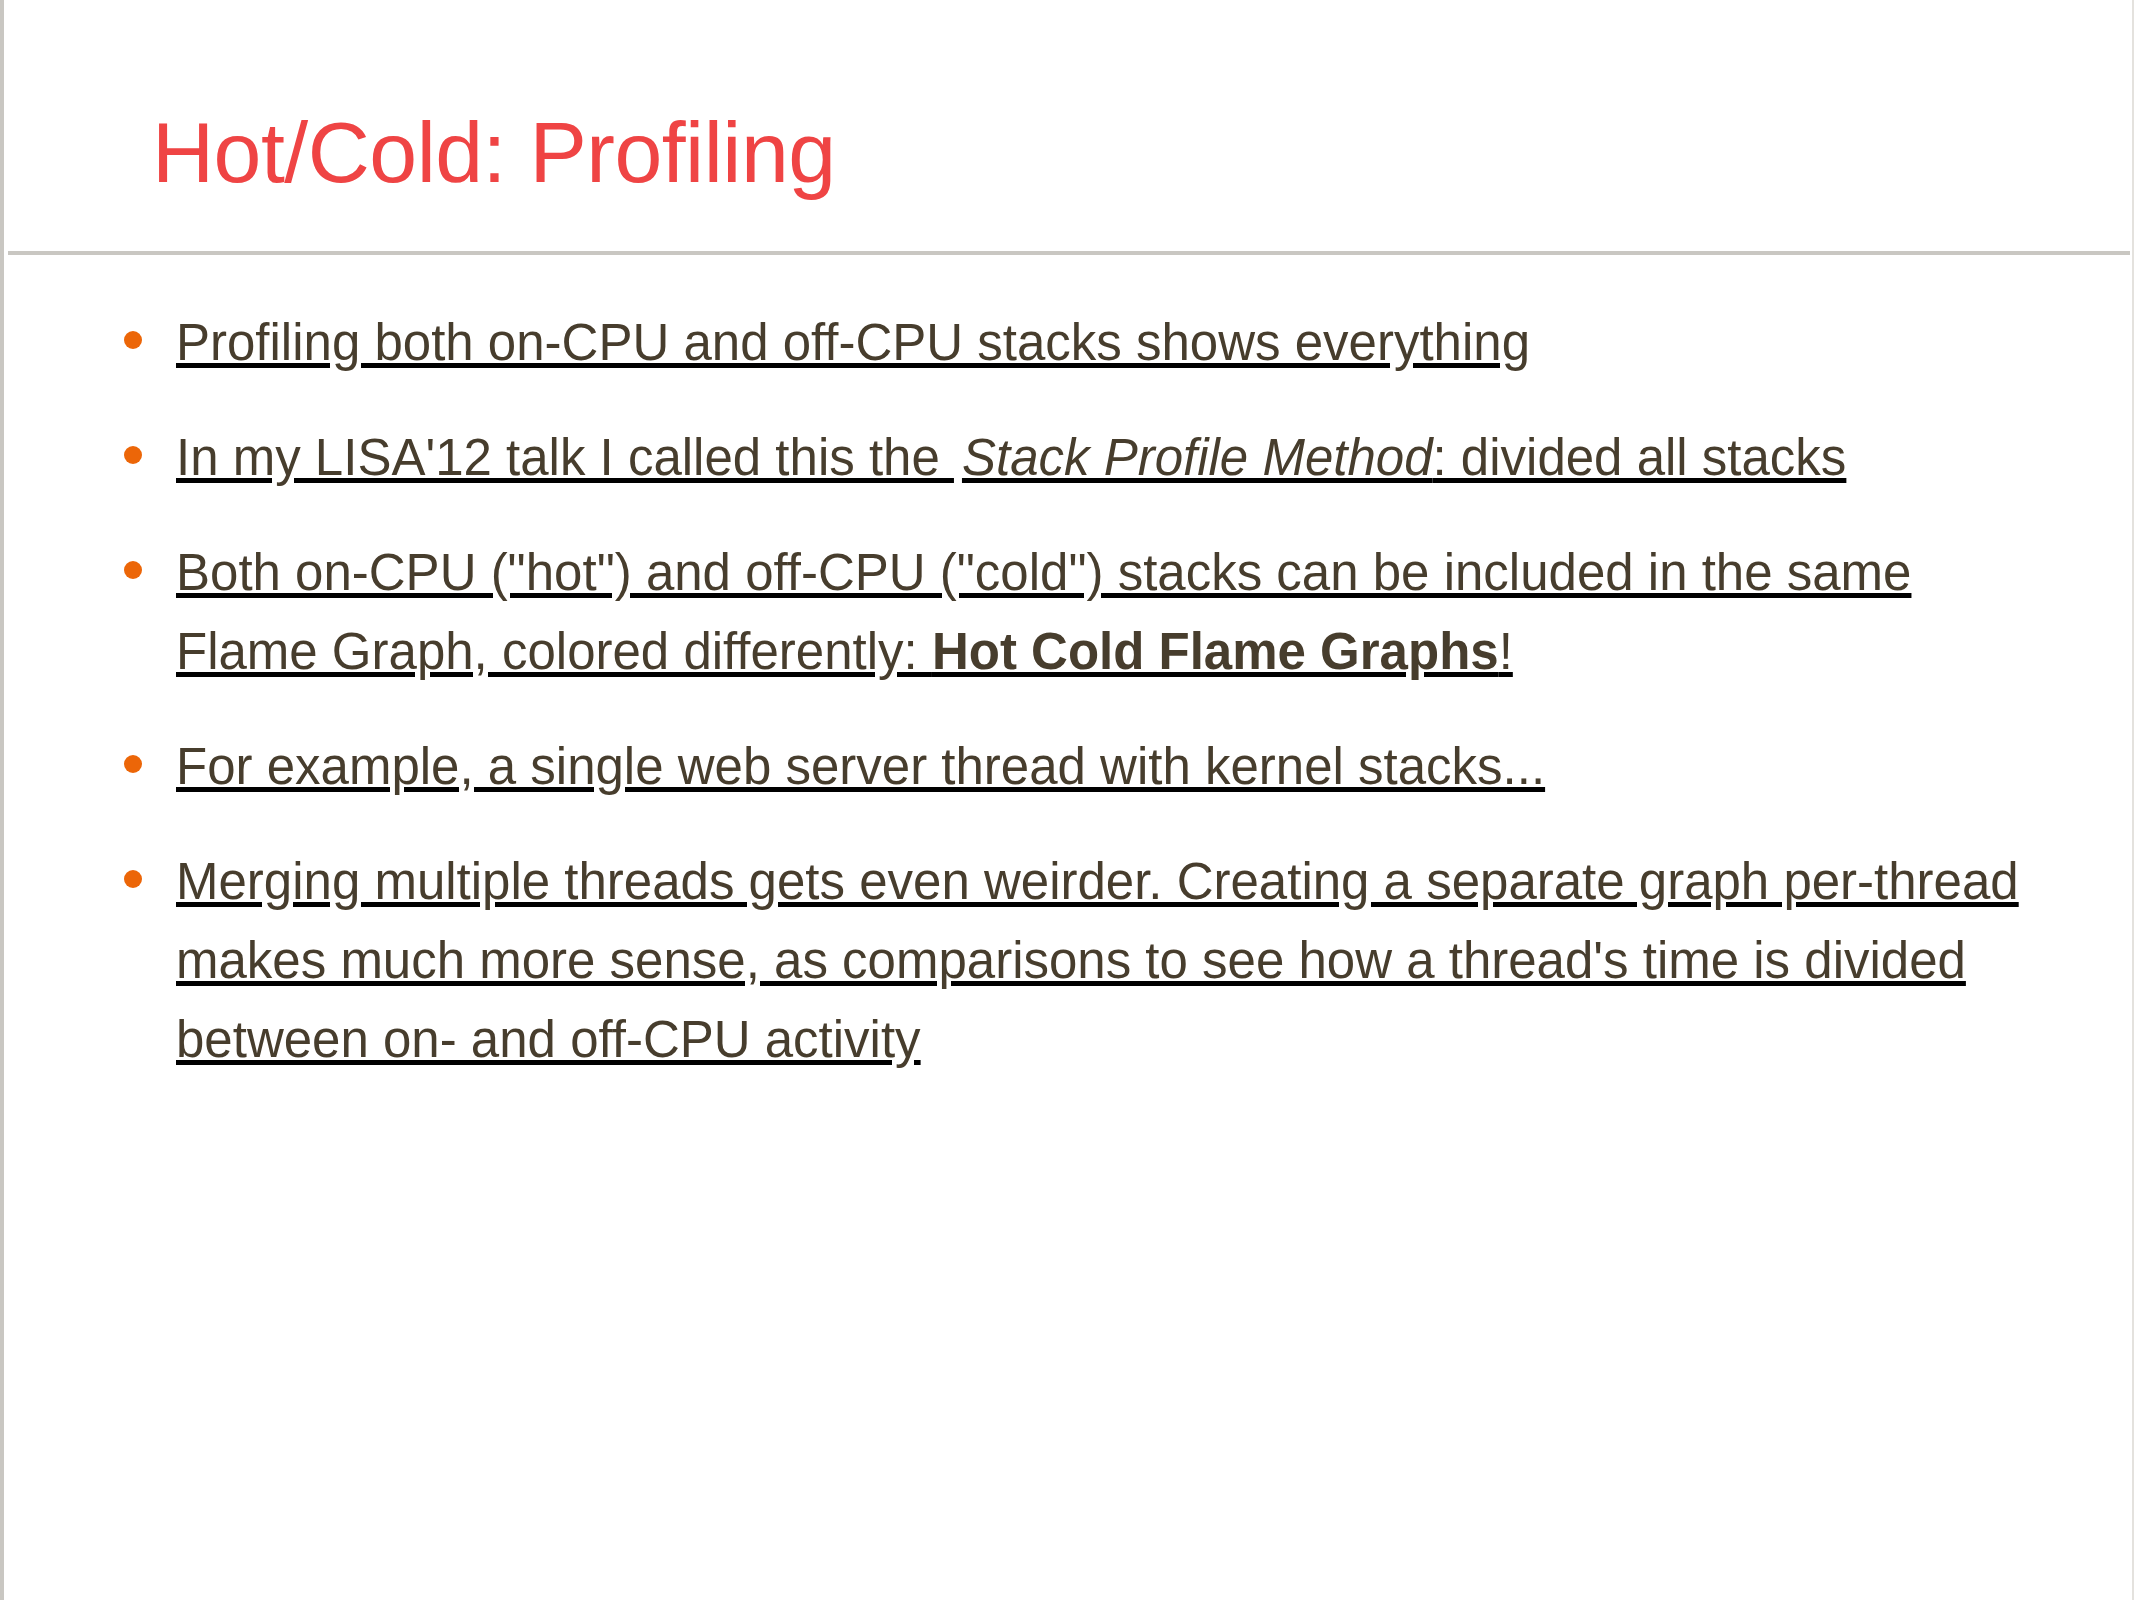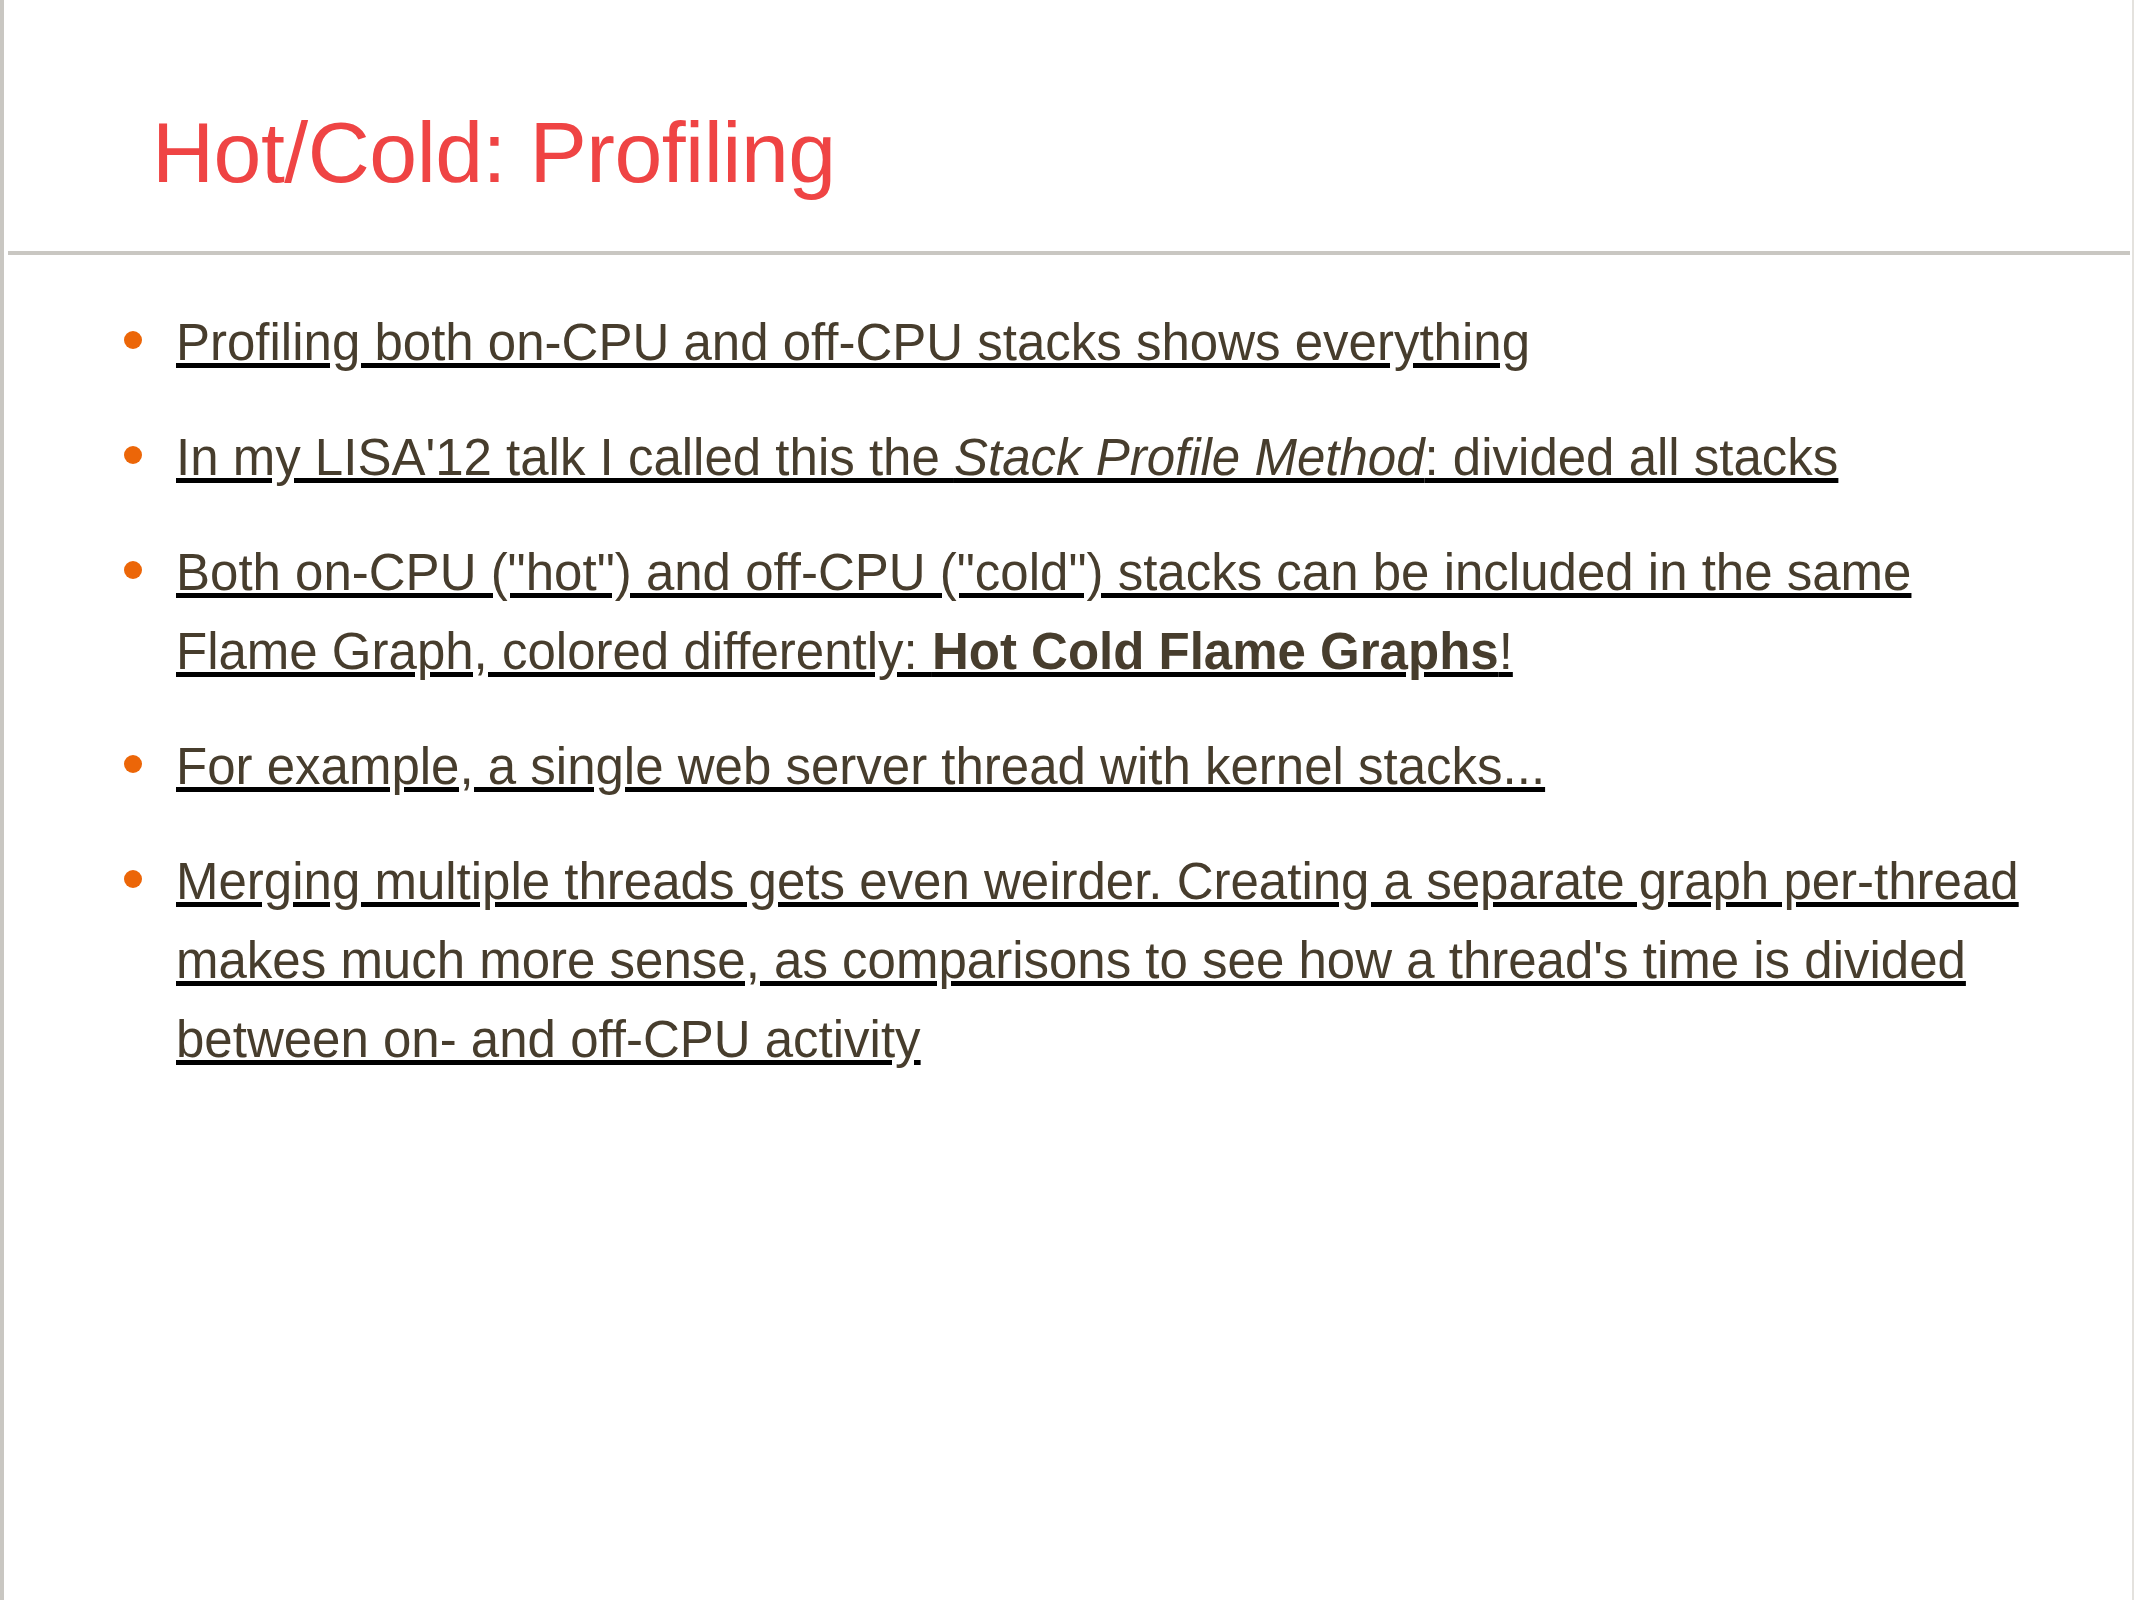--- a/index.html
+++ b/index.html
@@ -90,20 +90,21 @@
     border-radius: 50%;
     background: #ec6608;
   }
 
   .bullet-text {
     display: block;
   }
 
   .bullet-text i {
     font-style: italic;
+    margin-left: 8px;
   }
   .bullet-text b {
     font-weight: bold;
   }
 </style>
 </head>
 <body>
 
 <div class="slide">
 

